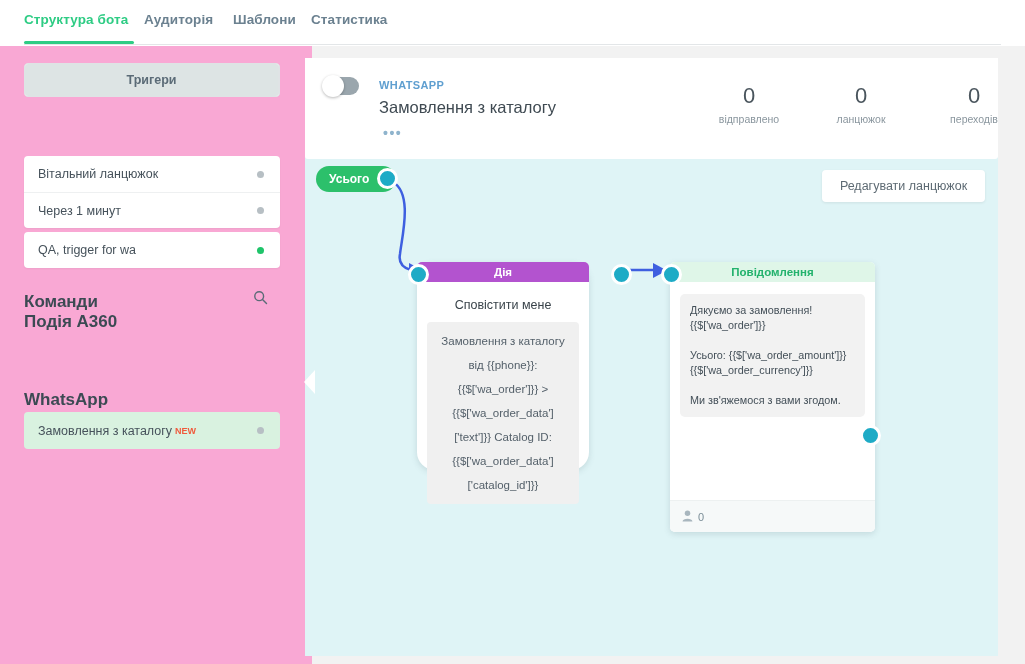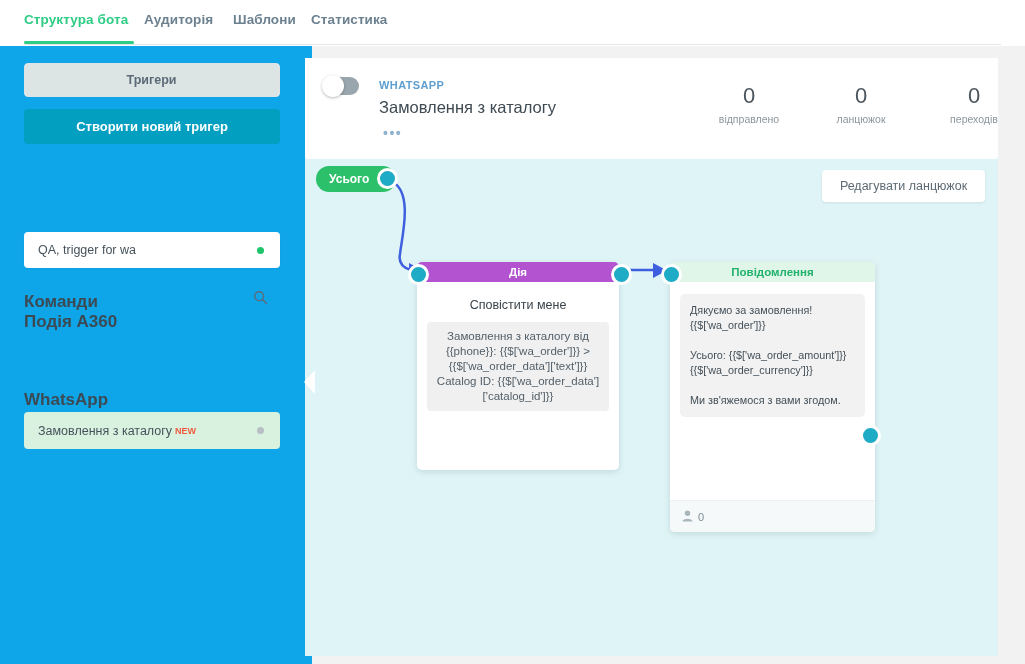--- a/index.html
+++ b/index.html
@@ -23,21 +23,21 @@
     position: absolute; top: 12px;
     font-size: 13.5px; font-weight: bold; color: #6b8190;
     letter-spacing: .1px; cursor: pointer;
   }
   .tab.active { color: #2ecc84; }
   .tab-active-bar {
     position: absolute; top: 41px; height: 3px; background: #2ecc84; border-radius: 2px;
   }
 
   
-  .sidebar { position: absolute; left: 0; top: 46px; width: 312px; height: 618px; background: #0ea5e9; }
+  .sidebar { position: absolute; left: 0; top: 46px; width: 312px; height: 618px; background: #f9a8d4; }
 
   .segmented {
     position: absolute; left: 24px; top: 17px; width: 256px; height: 34px;
     background: #ffffff; border: 1px solid #dfe3e5; border-radius: 4px;
     display: flex; overflow: hidden;
   }
   .seg {
     flex: 1; display: flex; align-items: center; justify-content: center;
     font-size: 12.5px; font-weight: bold; color: #5b6b77; cursor: pointer;
   }
@@ -153,29 +153,29 @@
   
   .node {
     position: absolute; background: #ffffff; border-radius: 5px;
     box-shadow: 0 2px 6px rgba(70,100,110,.18);
   }
   .node-hdr {
     height: 20px; border-radius: 5px 5px 0 0;
     display: flex; align-items: center; justify-content: center;
     font-size: 11.5px; font-weight: bold;
   }
-  #node-action { left: 112px; top: 204px; width: 202px; height: 208px; }
+  #node-action { left: 112px; top: 204px; width: 172px; height: 208px; border-radius: 18px; }
   #node-action .node-hdr { background: #b353cf; color: #ffffff; }
   #node-action .sub {
     text-align: center; font-size: 12.5px; font-weight: normal; color: #39434a;
     margin-top: 16px;
   }
   #node-action .body {
     margin: 10px 10px 16px 10px; background: #f0f0f0; border-radius: 4px;
-    padding: 7px 8px; font-size: 11.5px; line-height: 15px;
+    padding: 7px 8px; font-size: 11.5px; line-height: 24px;
     color: #54606a; text-align: center; word-break: break-word;
   }
 
   #node-message { left: 365px; top: 204px; width: 205px; height: 270px; }
   #node-message .node-hdr { background: #dff6e8; color: #23b26d; }
   #node-message .body {
     margin: 12px 10px 0 10px; background: #f2f2f2; border-radius: 5px;
     padding: 9px 10px; font-size: 10.8px; line-height: 15px; color: #434f58;
     white-space: pre-wrap;
   }
@@ -204,22 +204,31 @@
   <div class="tabbar-underline"></div>
 </div>
 
 <div class="sidebar">
 
   <div class="segmented">
     <div class="seg active">Тригери</div>
     <div class="seg-div"></div>
   </div>
 
-  <button class="primary-btn">Створити новий тригер</button>
-
+
+  <div class="card-list" id="triggers-list">
+    <div class="list-row">
+      <span class="rl">Вітальний ланцюжок</span>
+      <span class="dot"></span>
+    </div>
+    <div class="list-row">
+      <span class="rl">Через 1 минут</span>
+      <span class="dot"></span>
+    </div>
+  </div>
 
   <div class="sect-head" id="h-komandy">Команди</div>
   <span class="search-icon">
     <svg width="15" height="15" viewBox="0 0 16 16">
       <circle cx="6.6" cy="6.6" r="4.7" fill="none" stroke="#5b6b77" stroke-width="1.5"></circle>
       <line x1="10.1" y1="10.1" x2="14.4" y2="14.4" stroke="#5b6b77" stroke-width="1.5" stroke-linecap="round"></line>
     </svg>
   </span>
   <div class="sect-head" id="h-podia">Подія A360</div>
 

